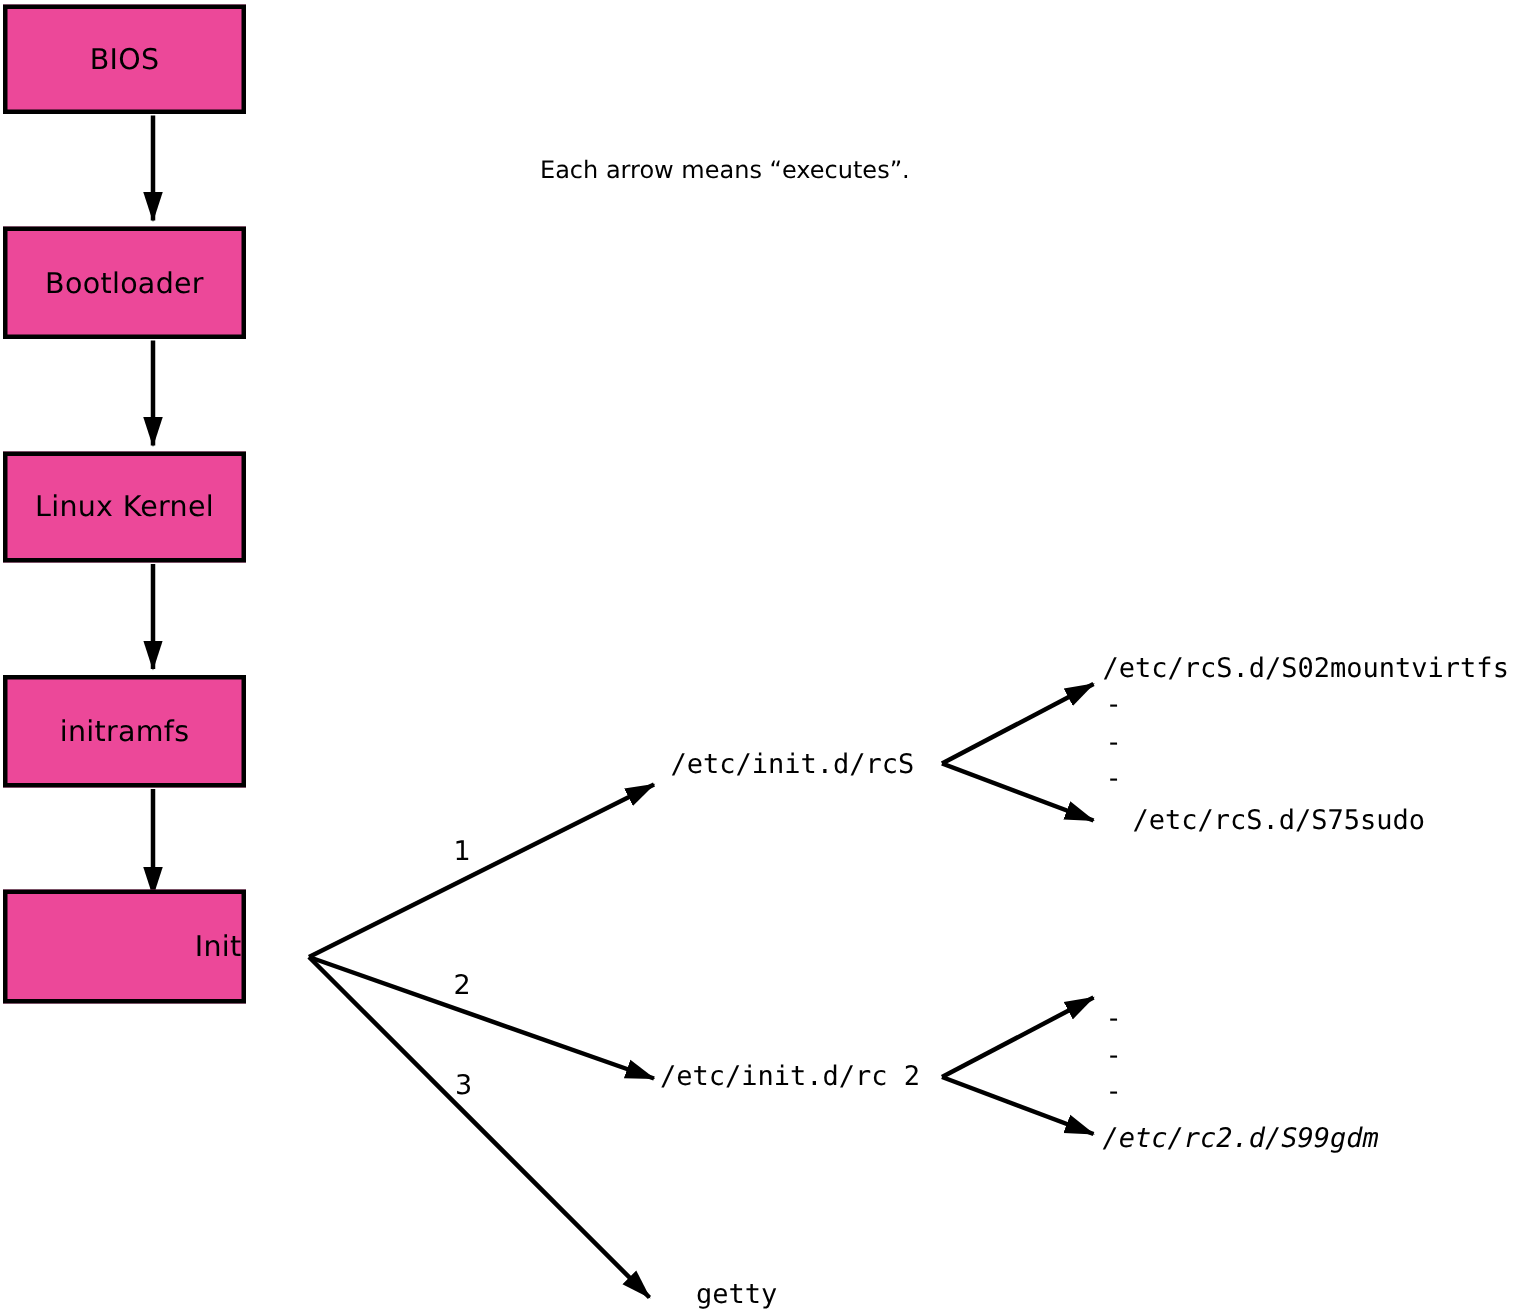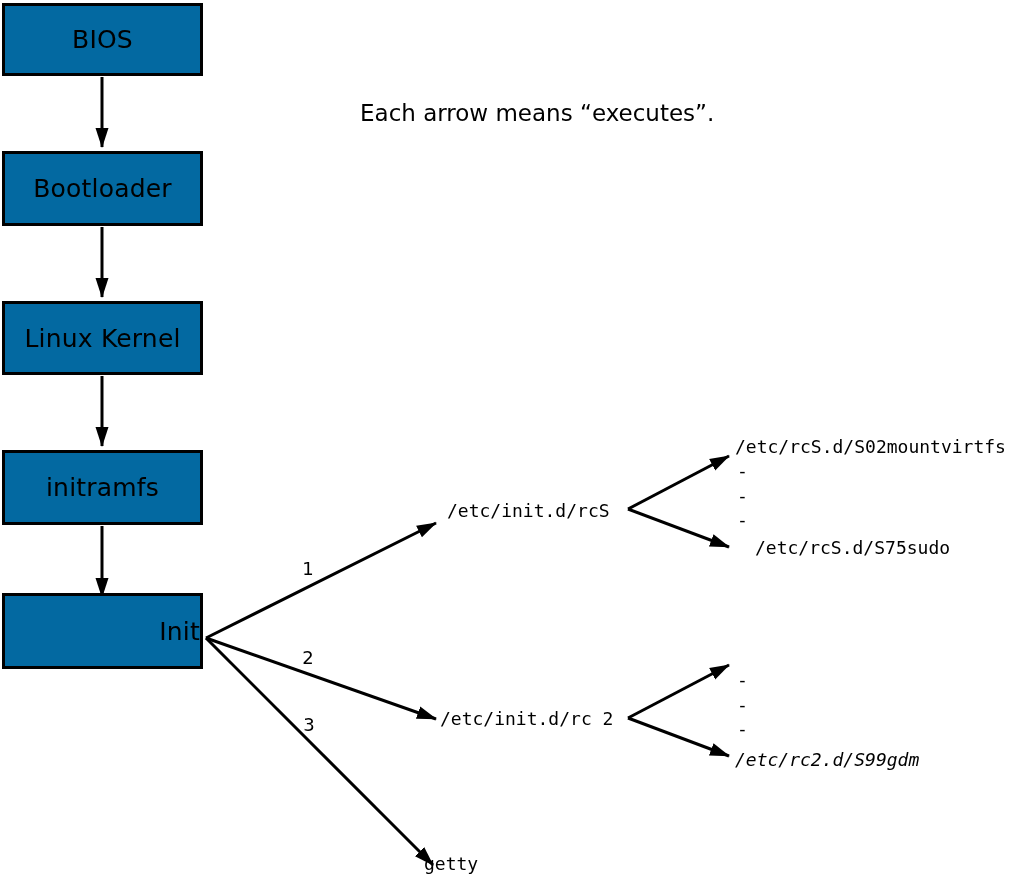--- a/index.html
+++ b/index.html
@@ -19,63 +19,63 @@
   .arrow-layer {
     position: absolute;
     left: 0;
     top: 0;
     width: 1024px;
     height: 875px;
   }
   .node-box {
     position: absolute;
     left: 2px;
-    width: 201px;
+    width: 162px;
     box-sizing: border-box;
     border: 3px solid #000000;
-    background: #0369a1;
+    background: #ec4899;
     display: flex;
     align-items: center;
     justify-content: center;
-    font-size: 25px;
+    font-size: 19px;
     letter-spacing: 0.2px;
   }
   .box-bios       { top: 3px;   height: 73px; }
   .box-bootloader { top: 151px; height: 75px; }
   .box-kernel     { top: 301px; height: 74px; }
   .box-initramfs  { top: 450px; height: 75px; }
   .box-init       { top: 593px; height: 76px; justify-content: flex-end; }
 
   .caption {
     position: absolute;
     left: 360px;
     top: 113px;
     transform: translateY(-50%);
-    font-size: 23px;
+    font-size: 16px;
     white-space: nowrap;
   }
   .branch-num {
     position: absolute;
     transform: translate(-50%, -50%);
     font-size: 18px;
   }
   .num-1 { left: 308px; top: 568px; }
   .num-2 { left: 308px; top: 657px; }
   .num-3 { left: 309px; top: 724px; }
 
   .mono {
     position: absolute;
     transform: translateY(-50%);
     font-family: "DejaVu Sans Mono", "Liberation Mono", monospace;
     font-size: 18px;
     white-space: nowrap;
   }
   .txt-rcS    { left: 447px; top: 510px; }
   .txt-rc2    { left: 440px; top: 718px; }
-  .txt-getty  { left: 424px; top: 863px; }
+  .txt-getty  { left: 464px; top: 863px; }
   .txt-s02    { left: 735px; top: 446px; }
   .txt-s75    { left: 735px; top: 547px; margin-left: 20px; }
   .txt-s10    { left: 735px; top: 654px; }
   .txt-s99    { left: 735px; top: 759px; font-style: italic; }
   .dash-rcS-0 { left: 737px; top: 470px; }
   .dash-rcS-1 { left: 737px; top: 495px; }
   .dash-rcS-2 { left: 737px; top: 519px; }
   .dash-rc2-0 { left: 737px; top: 679px; }
   .dash-rc2-1 { left: 737px; top: 704px; }
   .dash-rc2-2 { left: 737px; top: 728px; }

